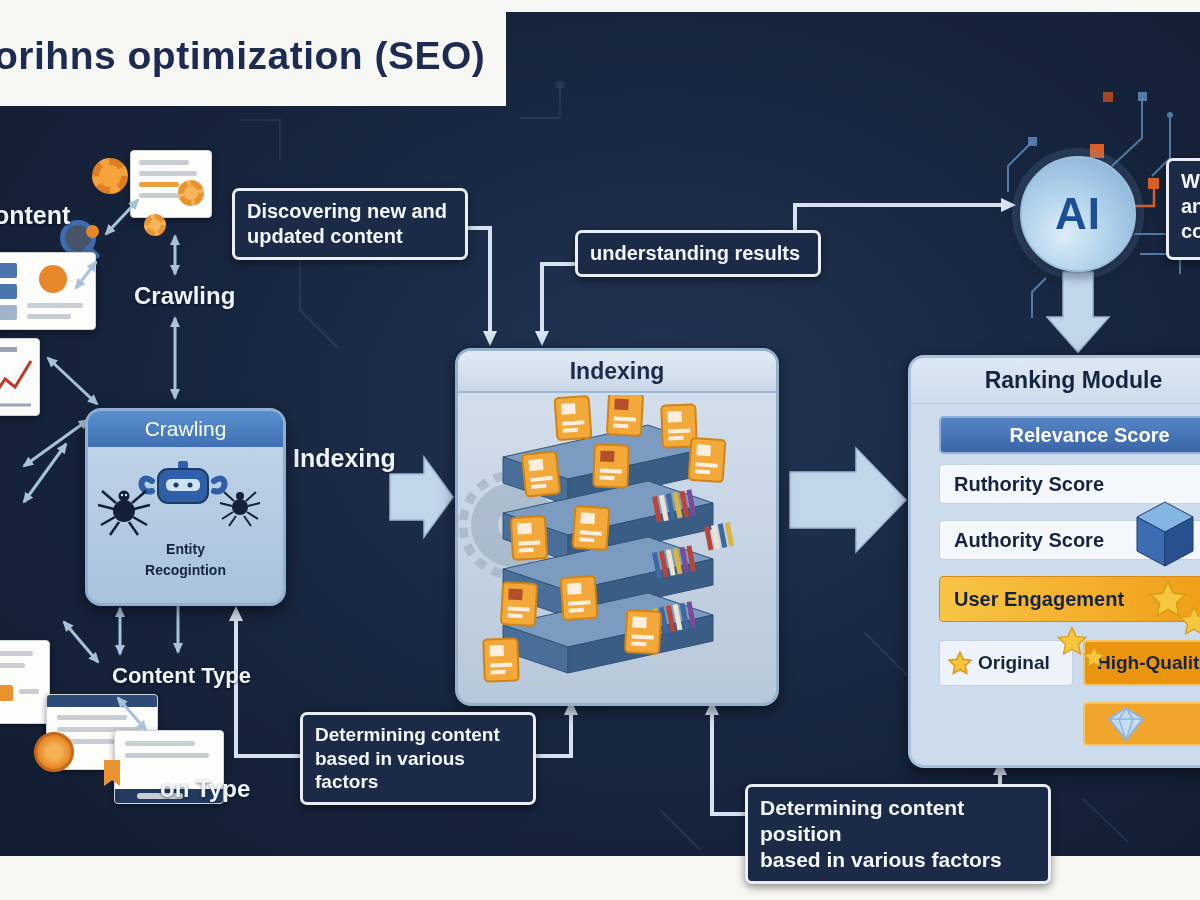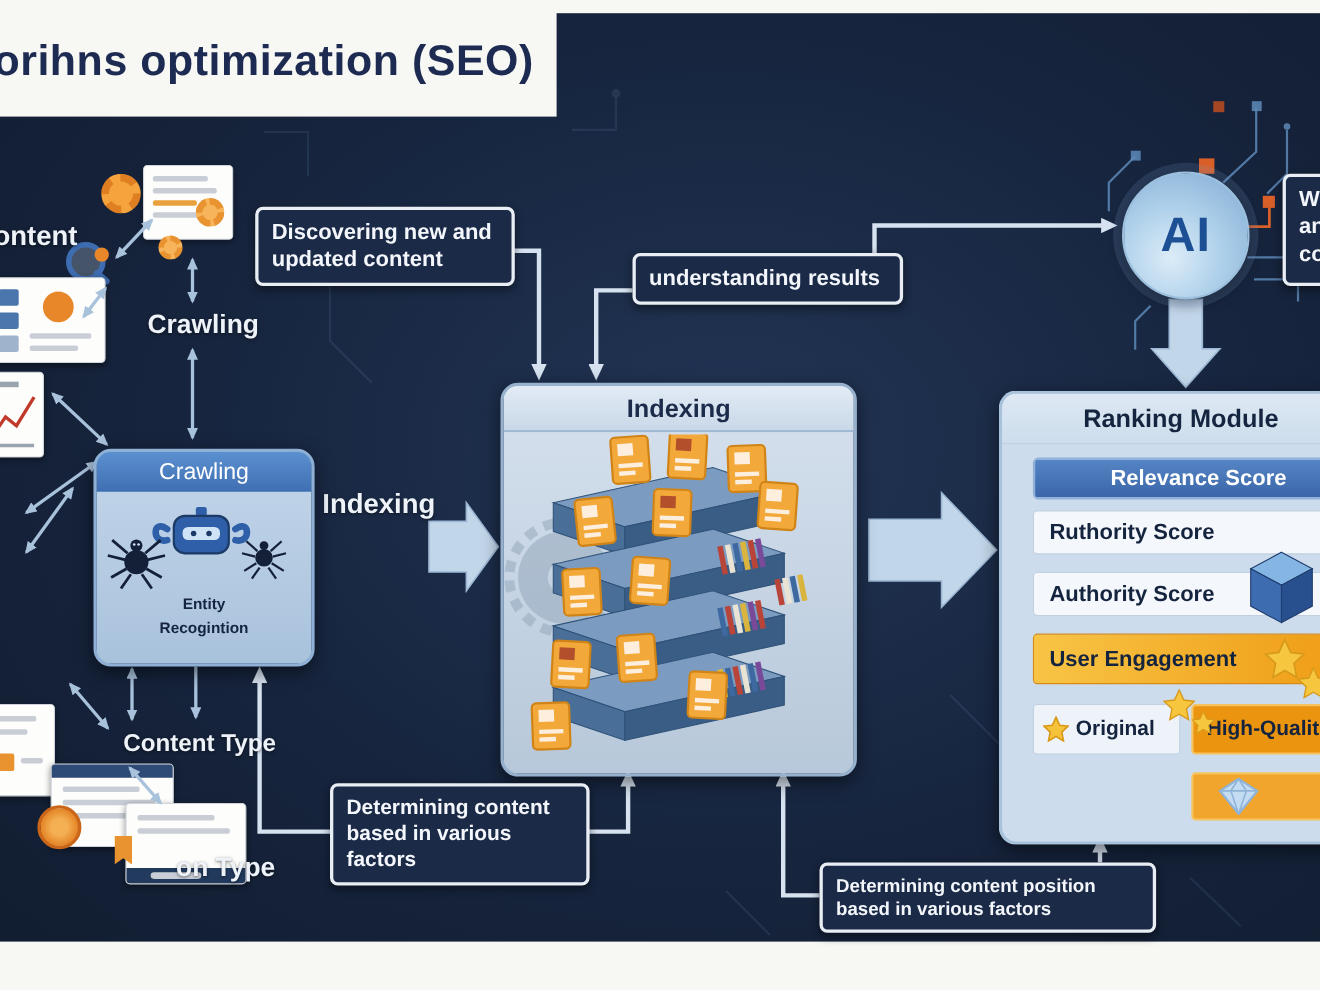--- a/index.html
+++ b/index.html
@@ -418,21 +418,21 @@
     <div>Discovering new and</div>
     <div>updated content</div>
   </div>
   <div class="abs callout" style="left:575px;top:230px;width:216px;font-size:20px;z-index:6">
     <div>understanding results</div>
   </div>
   <div class="abs callout" style="left:300px;top:712px;width:206px;font-size:19px;z-index:6">
     <div>Determining content</div>
     <div>based in various factors</div>
   </div>
-  <div class="abs callout" style="left:745px;top:784px;width:276px;font-size:17px;z-index:6">
+  <div class="abs callout" style="left:745px;top:784px;width:276px;font-size:21px;z-index:6">
     <div>Determining content position</div>
     <div>based in various factors</div>
   </div>
   <div class="abs callout" style="left:1166px;top:158px;width:70px;height:80px;font-size:20px;line-height:1.35;z-index:6">
     <div>Wh</div>
     <div>and</div>
     <div>con</div>
   </div>
 
 </div>

